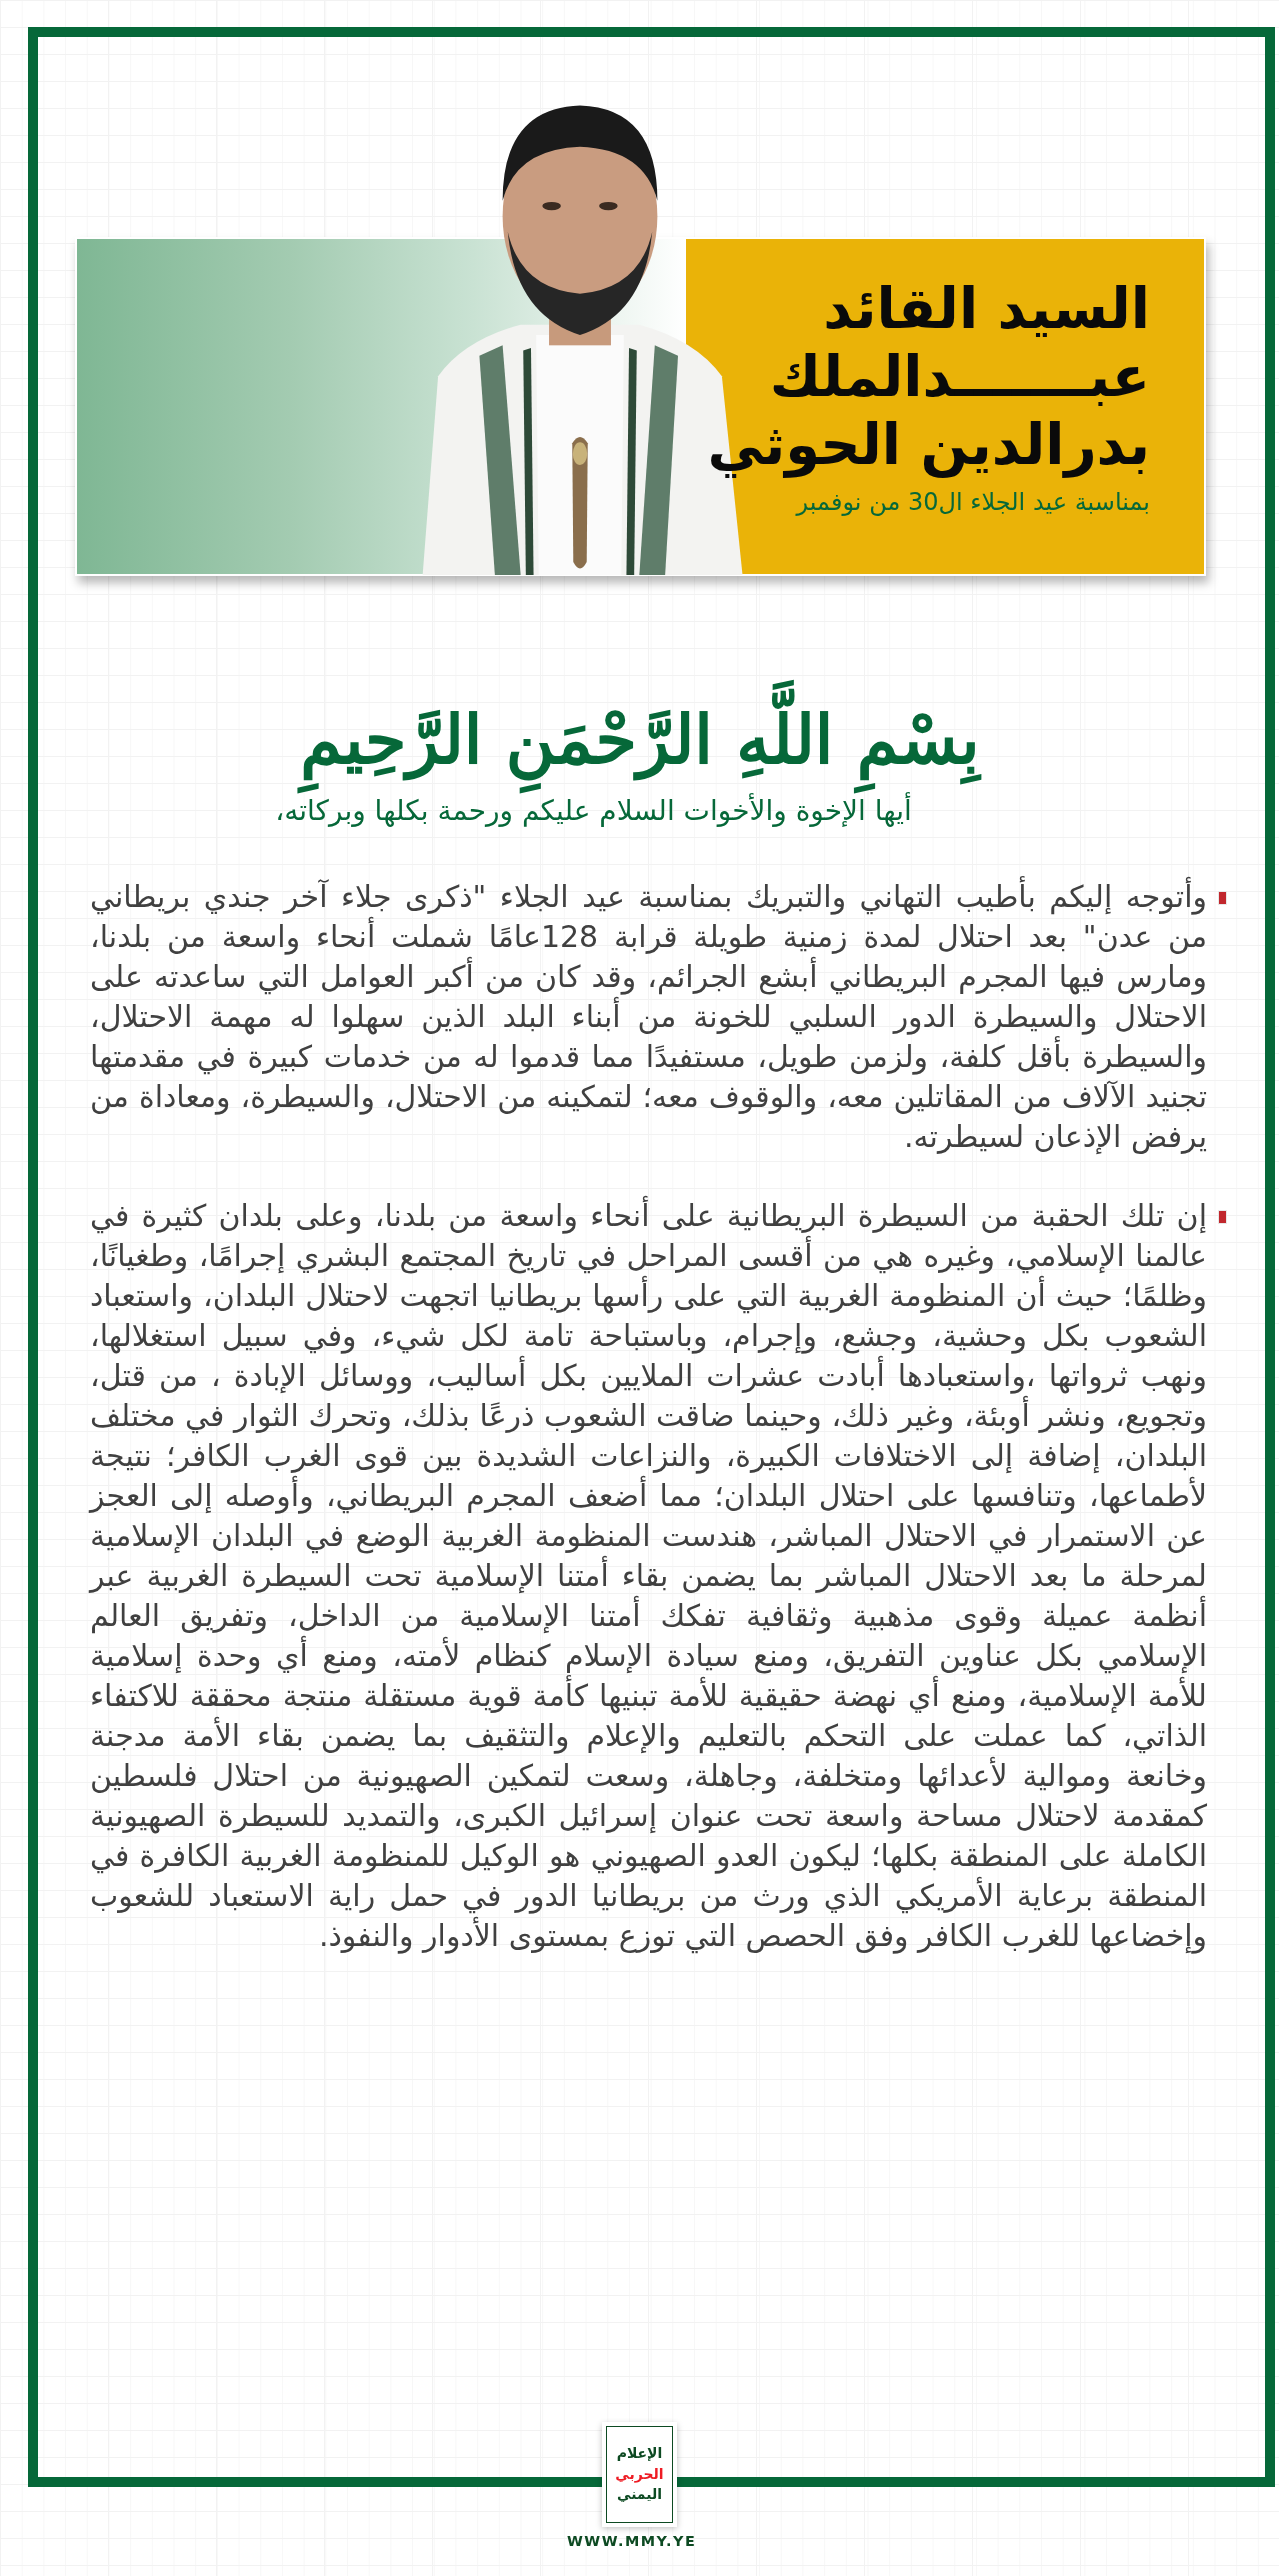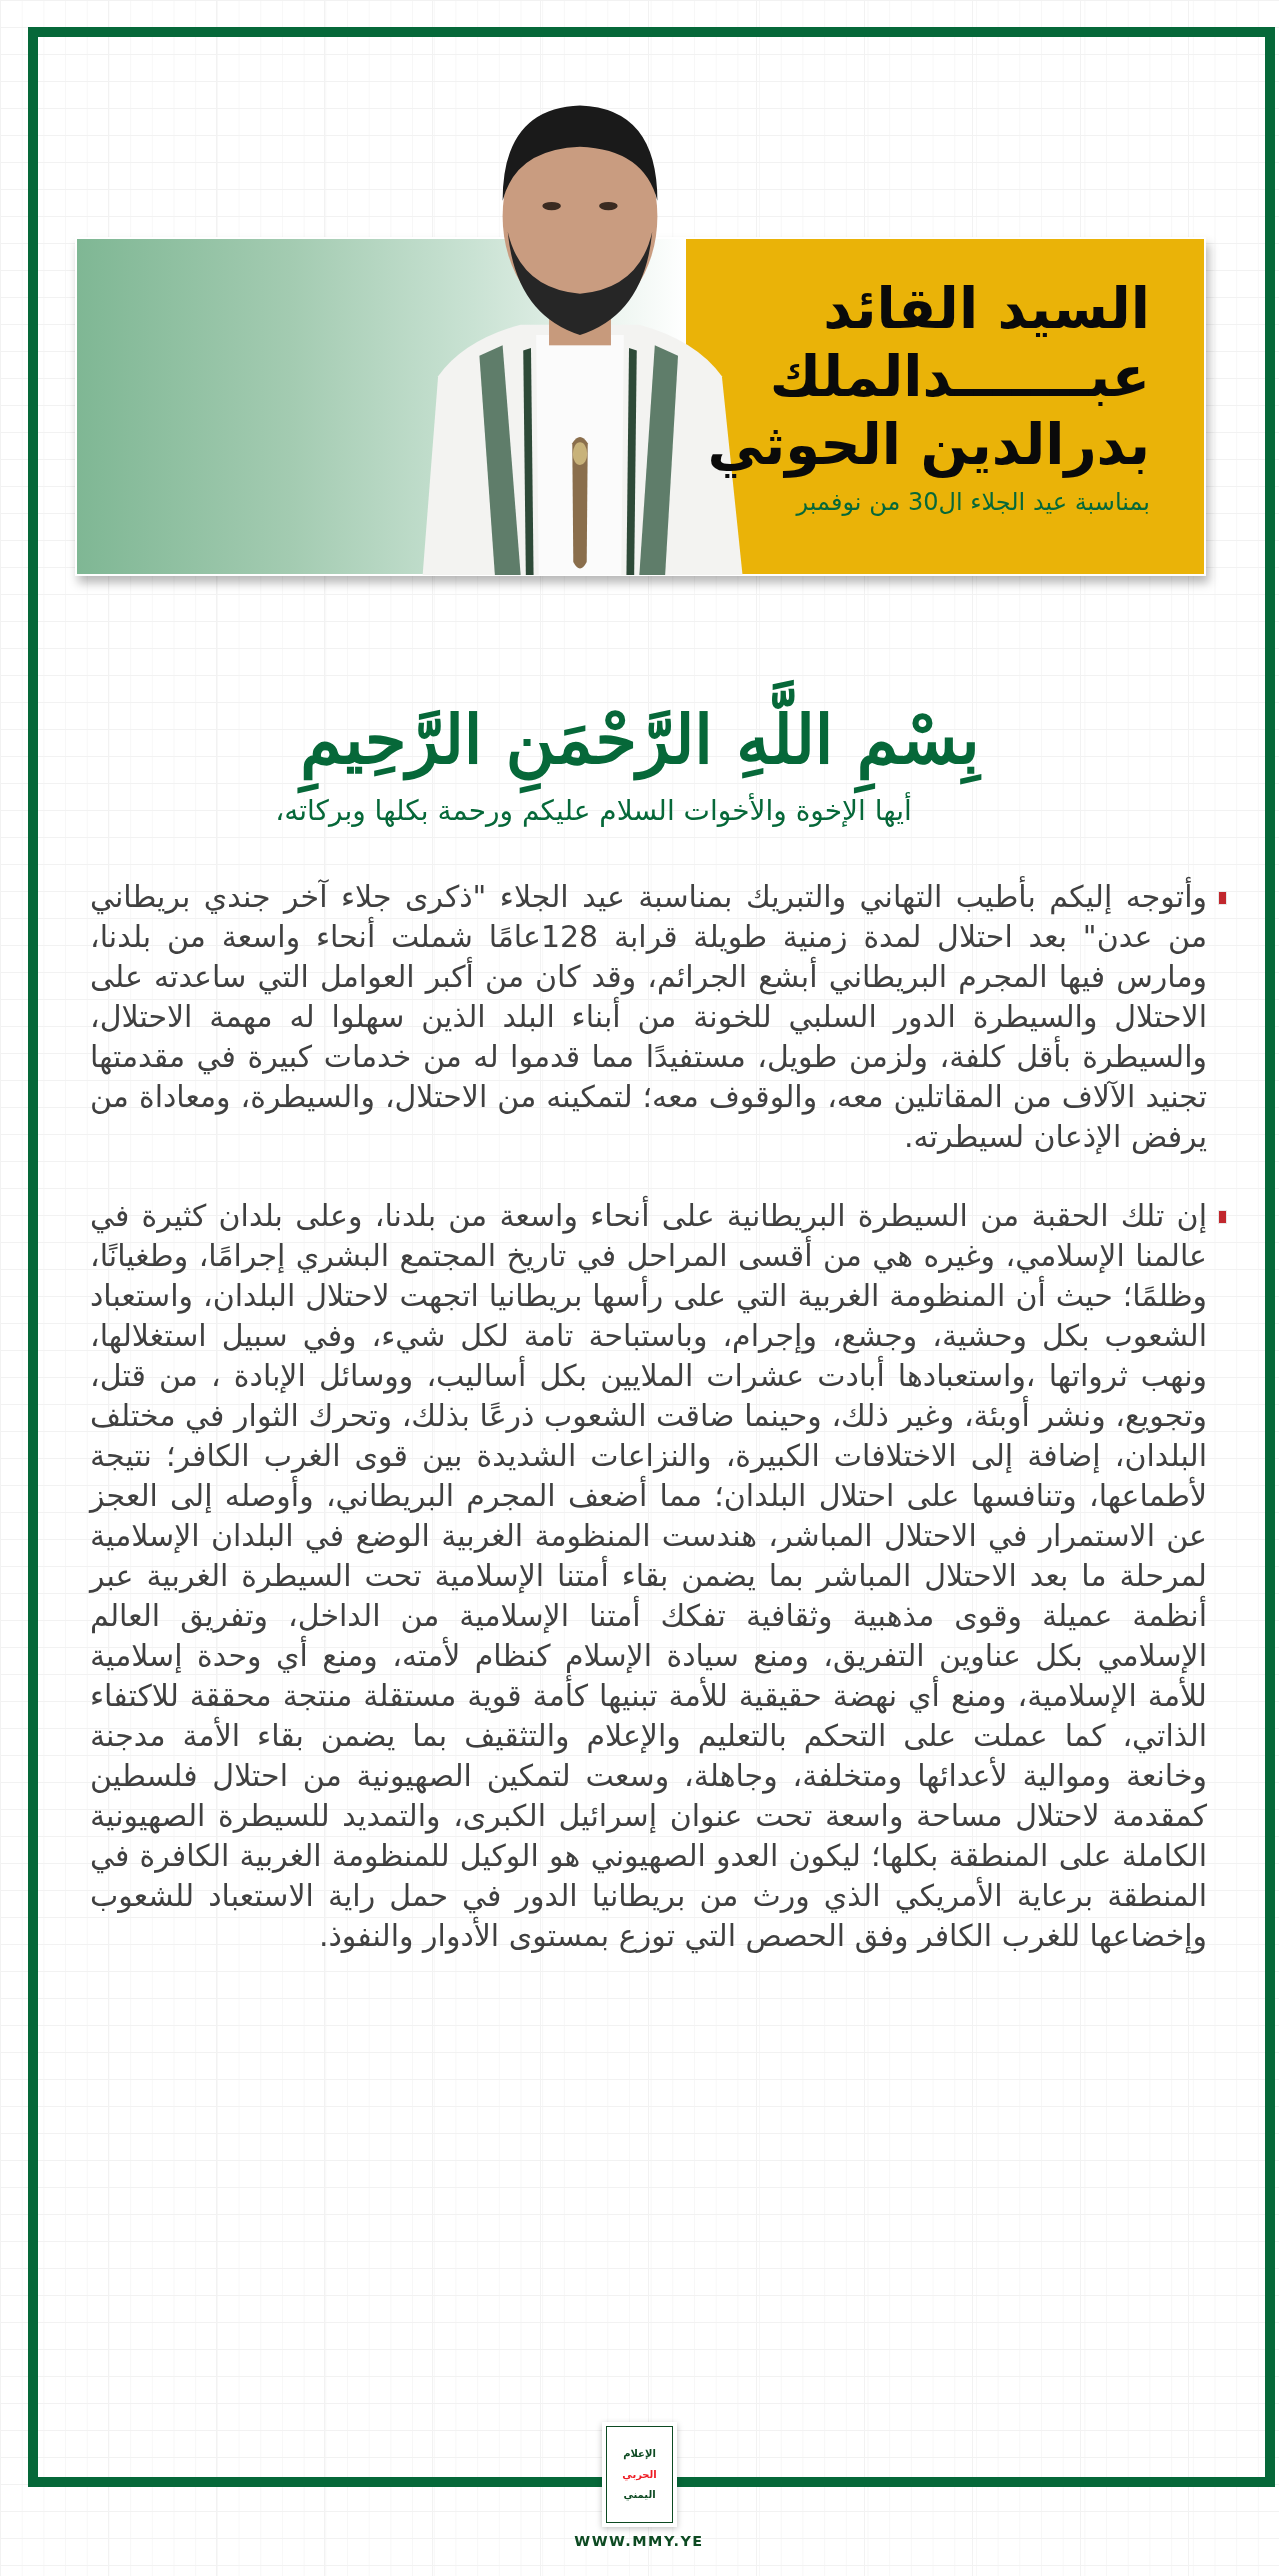--- a/index.html
+++ b/index.html
@@ -124,31 +124,30 @@
       border: 1.5px solid #0d4a22;
       display: flex;
       flex-direction: column;
       align-items: center;
       justify-content: center;
       gap: 3.1px;
     }
     .logo-line {
       font-family: "DejaVu Sans", sans-serif;
       font-weight: bold;
-      font-size: 10px;
+      font-size: 14px;
       line-height: 17.5px;
       color: #0d4a22;
       direction: rtl;
     }
     .logo-line.red { color: #ee1c24; }
     .website {
       position: absolute;
       left: 567px; top: 2533px;
       width: 144px;
-      text-align: center;
       font-family: "DejaVu Sans", sans-serif;
       font-weight: bold;
       font-size: 14.4px;
       letter-spacing: 1.5px;
       color: #0d4a22;
       direction: ltr;
     }
   </style>
 </head>
 <body>

